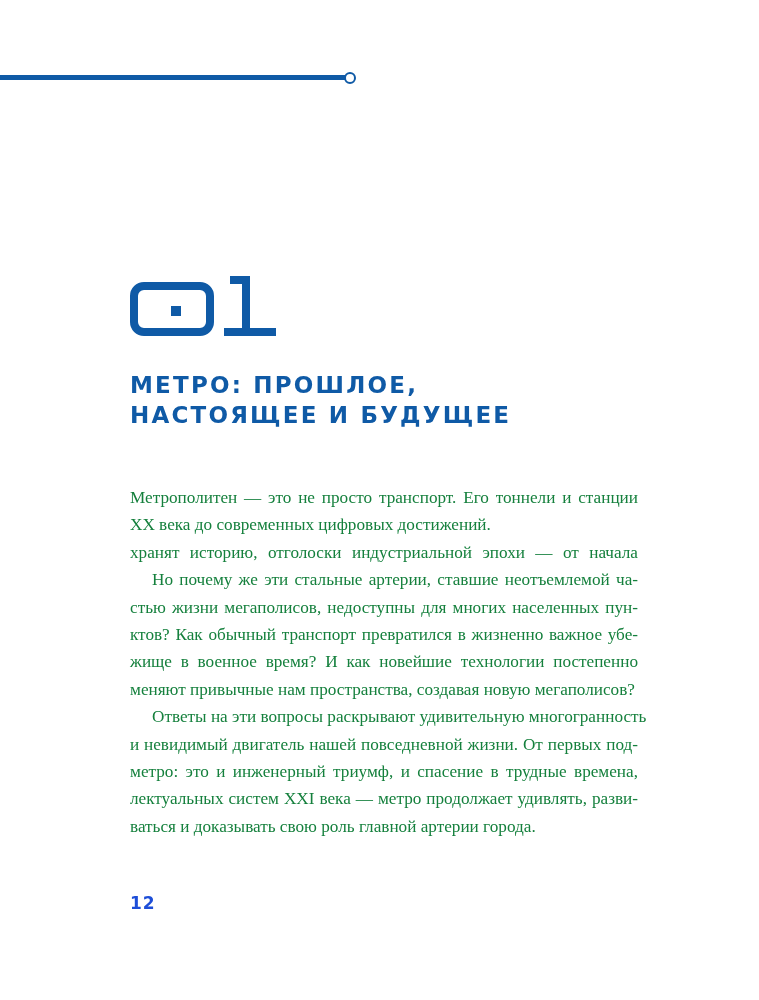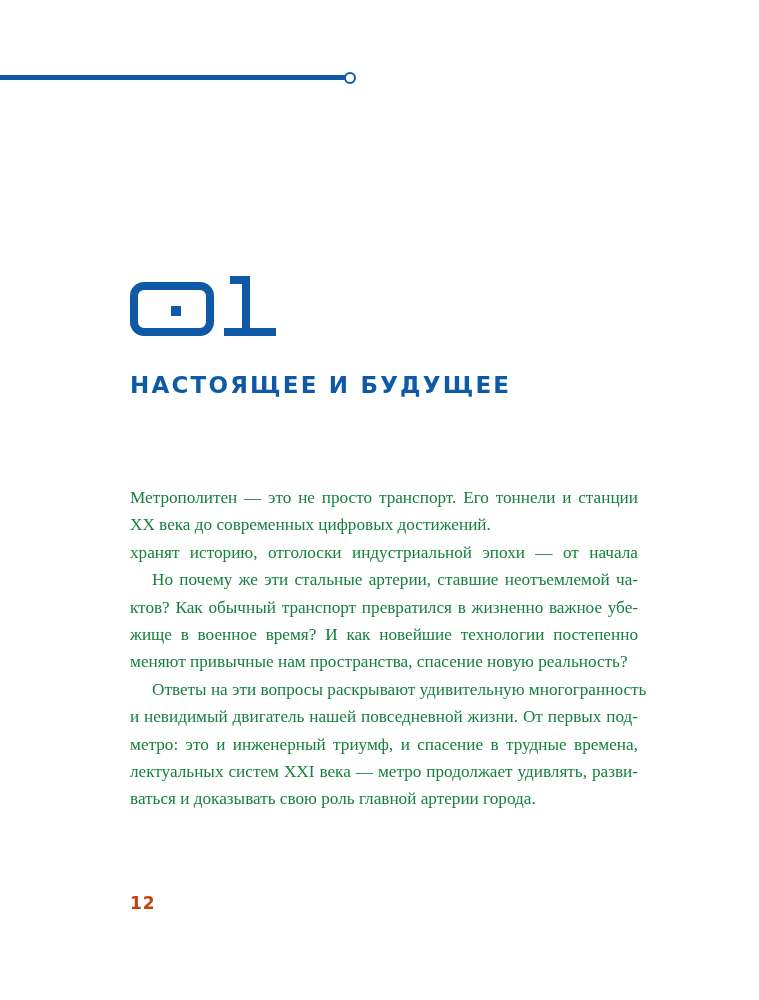--- a/index.html
+++ b/index.html
@@ -11,52 +11,54 @@
   .zero-dot { position: absolute; left: 33px; top: 16px; width: 10px; height: 10px; background: #0f5aa6; }
   .one { position: relative; width: 50px; height: 60px; }
   .one .stem { position: absolute; left: 18px; top: 0; width: 8px; height: 60px; background: #0f5aa6; }
   .one .flag { position: absolute; left: 6px; top: 0; width: 14px; height: 8px; background: #0f5aa6; }
   .one .base { position: absolute; left: 0; bottom: 0; width: 52px; height: 8px; background: #0f5aa6; }
   .chapter-title { position: absolute; left: 130px; top: 370px; color: #0f5aa6; font-family: "DejaVu Sans", sans-serif; font-weight: bold; font-size: 23px; letter-spacing: 2.2px; line-height: 30px; }
   .body-text { position: absolute; left: 130px; top: 484px; width: 508px; color: #15803d; font-family: Liberation Serif, serif; font-size: 17.2px; line-height: 27.4px; }
   .line { display: block; white-space: nowrap; text-align: justify; text-align-last: justify; }
   .line.last { text-align-last: left; }
   .line.indent { padding-left: 22px; }
-  .page-num { position: absolute; left: 130px; top: 893px; color: #c2410c; font-family: "DejaVu Sans", sans-serif; font-weight: bold; font-size: 17px; letter-spacing: 1px; }
+  .page-num { position: absolute; left: 130px; top: 893px; color: #1d4ed8; font-family: "DejaVu Sans", sans-serif; font-weight: bold; font-size: 17px; letter-spacing: 1px; }
 </style>
 </head>
 <body>
 
 <div class="top-rule"></div>
 <div class="top-rule-node"></div>
 
 <div class="chapter-num">
   <div class="zero-box">
     <div class="zero-dot"></div>
   </div>
   <div class="one">
     <div class="flag"></div>
       <div class="stem"></div>
       <div class="base"></div>
   </div>
 </div>
 
 <div class="chapter-title">
+  <div>МЕТРО: ПРОШЛОЕ,</div>
   <div>НАСТОЯЩЕЕ И БУДУЩЕЕ</div>
 </div>
 
 <div class="body-text">
   <span class="line">Метрополитен — это не просто транспорт. Его тоннели и станции</span>
   <span class="line last">XX века до современных цифровых достижений.</span>
   <span class="line">хранят историю, отголоски индустриальной эпохи — от начала</span>
 
   <span class="line indent">Но почему же эти стальные артерии, ставшие неотъемлемой ча-</span>
+  <span class="line">стью жизни мегаполисов, недоступны для многих населенных пун-</span>
   <span class="line">ктов? Как обычный транспорт превратился в жизненно важное убе-</span>
   <span class="line">жище в военное время? И как новейшие технологии постепенно</span>
-  <span class="line last">меняют привычные нам пространства, спасение новую реальность?</span>
+  <span class="line last">меняют привычные нам пространства, создавая новую мегаполисов?</span>
 
   <span class="line indent">Ответы на эти вопросы раскрывают удивительную многогранность</span>
   <span class="line">и невидимый двигатель нашей повседневной жизни. От первых под-</span>
   <span class="line">метро: это и инженерный триумф, и спасение в трудные времена,</span>
   <span class="line">лектуальных систем XXI века — метро продолжает удивлять, разви-</span>
   <span class="line last">ваться и доказывать свою роль главной артерии города.</span>
 </div>
 
 <div class="page-num">12</div>
 

